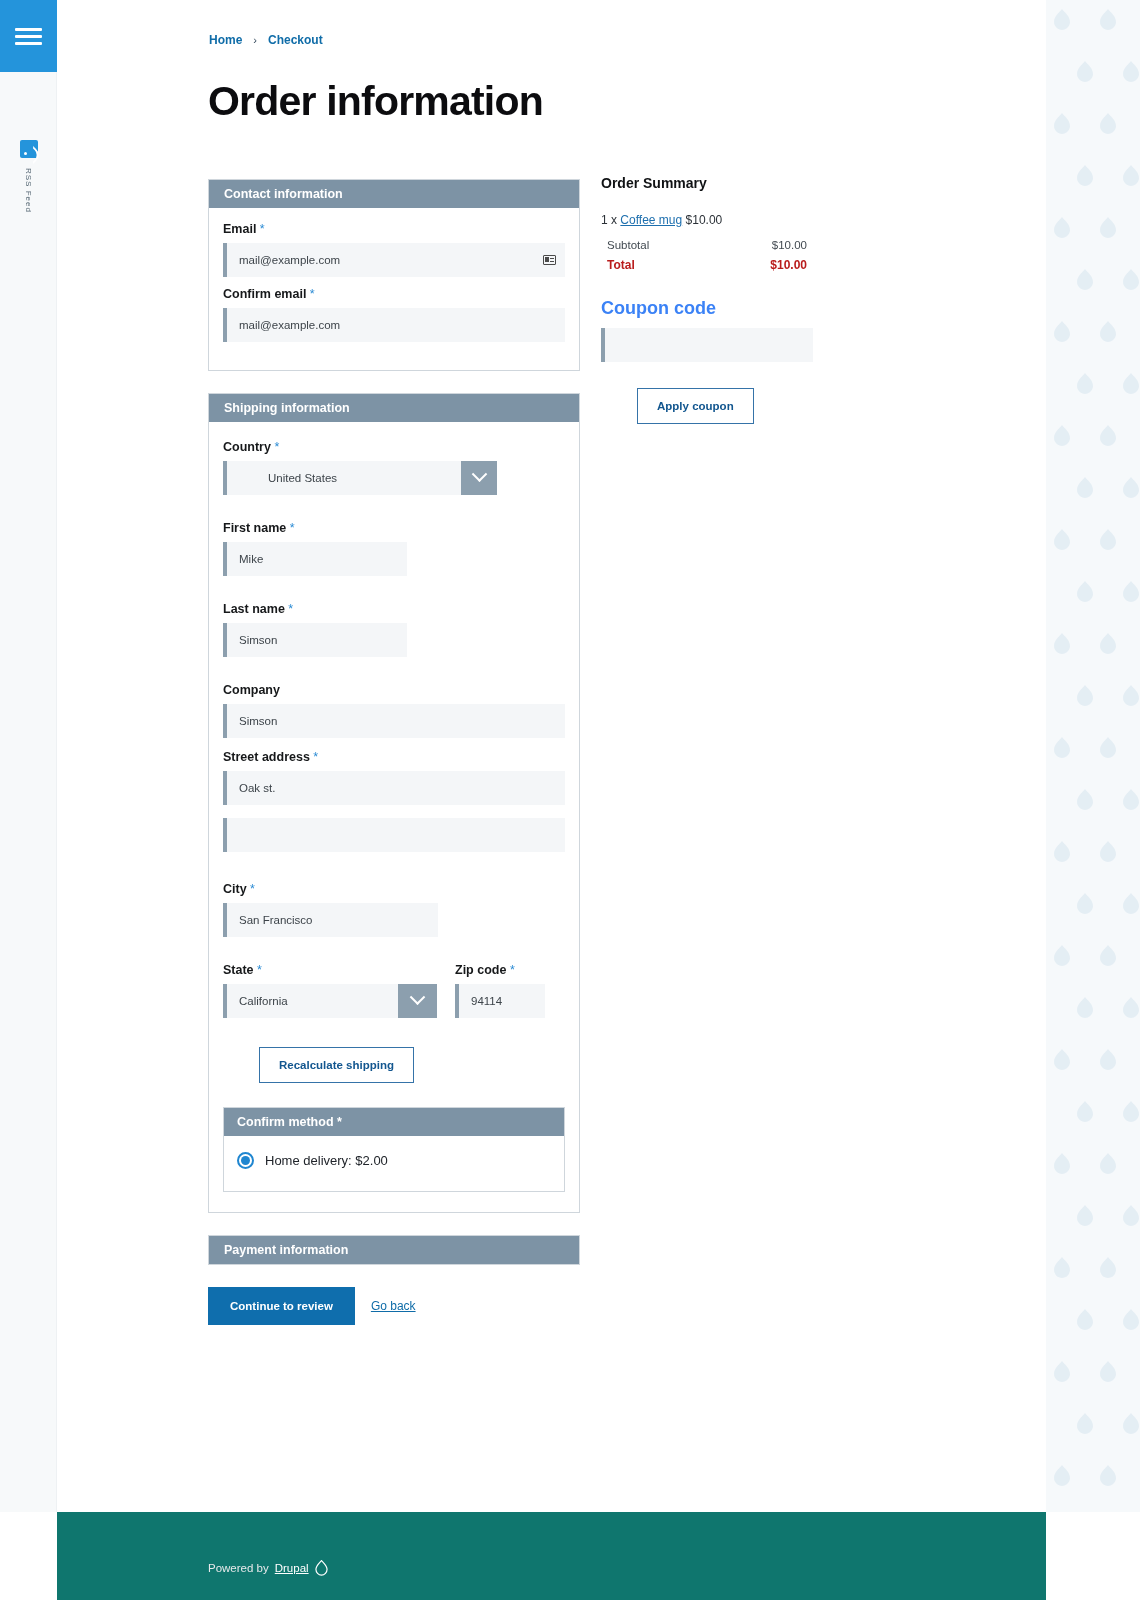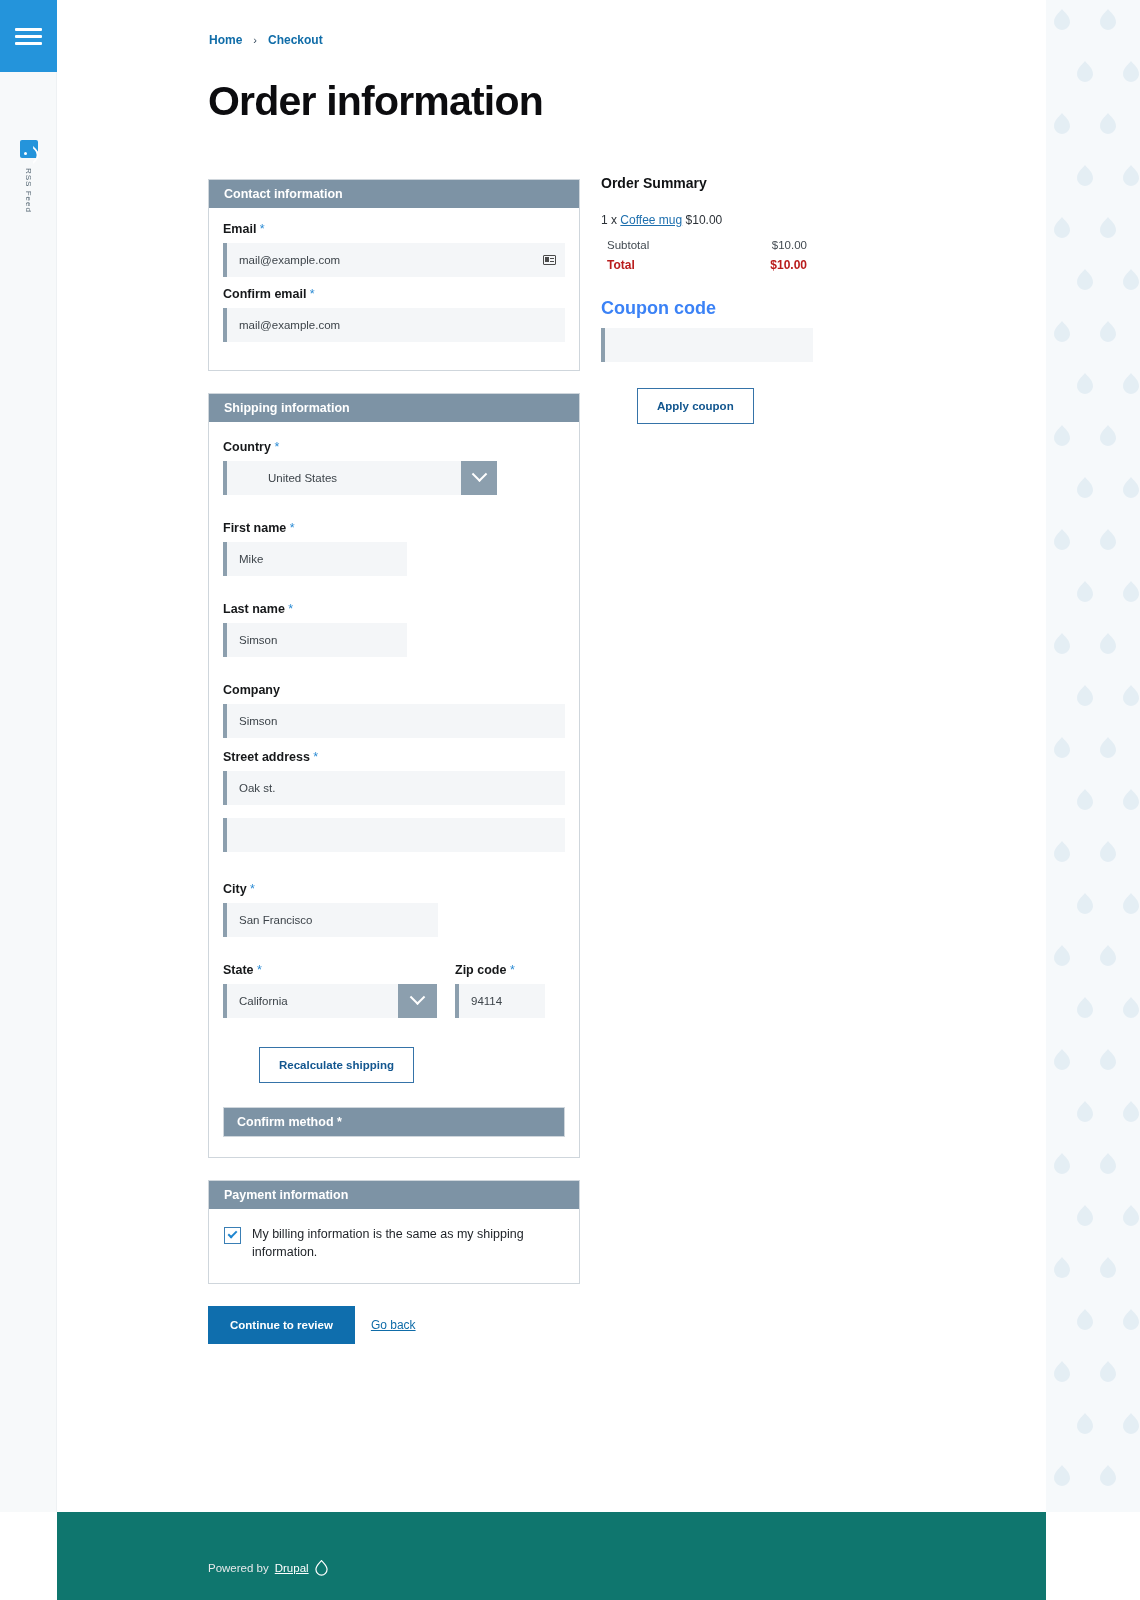--- a/index.html
+++ b/index.html
@@ -517,33 +517,33 @@
             <div class="inp w-zip">94114</div>
           </div>
         </div>
 
         <div style="margin-top:29px;">
           <button class="btn-outline">Recalculate shipping</button>
         </div>
 
         <div class="ship-box">
           <div class="ship-head">Confirm method *</div>
+          <div class="ship-body">
+            <span class="radio">
+                <i></i>
+              </span>
+            <span class="ship-label">Home delivery: $2.00</span>
+          </div>
         </div>
 
       </div>
     </div>
 
     <div class="panel">
       <div class="panel-head">Payment information</div>
-      <div class="pay-body">
-        <span class="checkbox">
-            <i></i>
-          </span>
-        <span class="pay-text">My billing information is the same as my shipping information.</span>
-      </div>
     </div>
 
     <div class="actions">
       <button class="btn-primary">Continue to review</button>
       <span class="goback">Go back</span>
     </div>
 
   </div>
 
   <div class="side-col">

